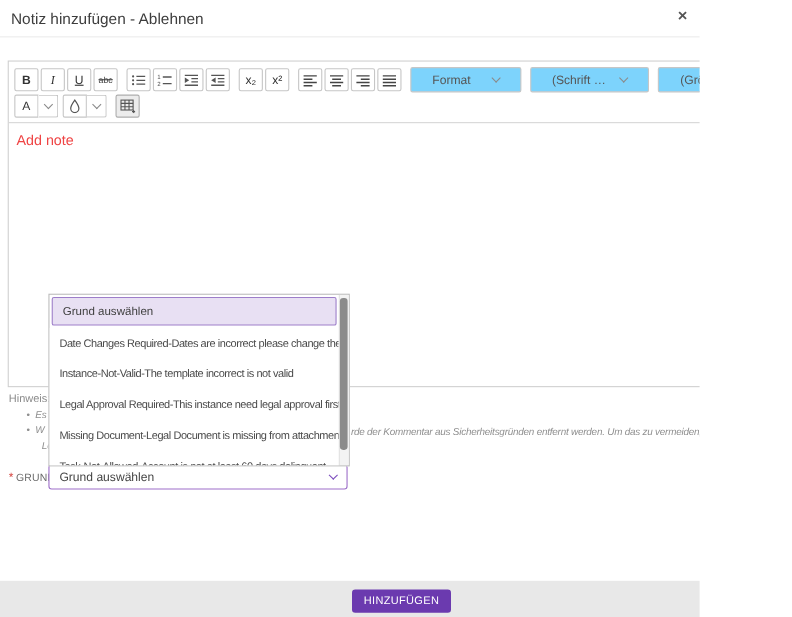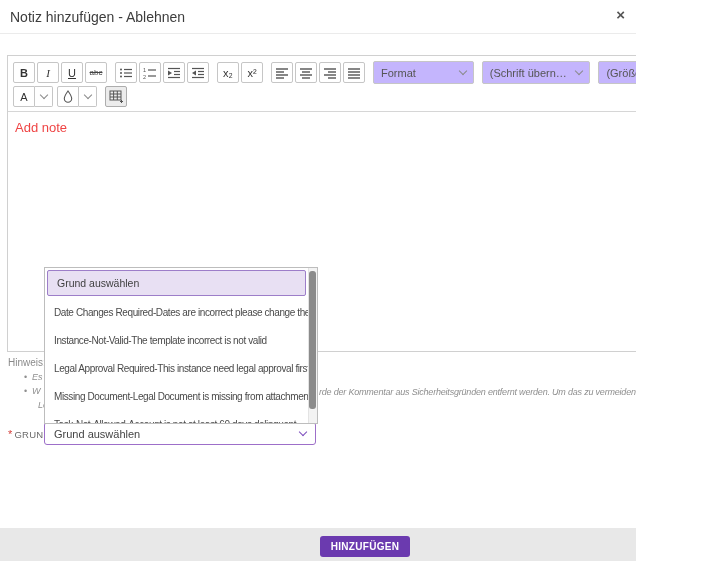--- a/index.html
+++ b/index.html
@@ -17,22 +17,22 @@
   .toolbar { border-bottom:1px solid #d6d6d6; padding:3px 5px 4px 5px; }
   .tb-row { display:flex; align-items:center; margin-top:2px; }
   .grp { display:flex; gap:2px; margin-right:8px; }
   .tb-btn { min-width:22px; height:21px; padding:0 2px; border:1px solid #c6c6c6; border-radius:2px; background:#fff;
             display:flex; align-items:center; justify-content:center; font-size:11px; color:#333; cursor:pointer; }
   .tb-btn.pressed { background:#ececec; border-color:#adadad; }
   .b-bold { font-weight:bold; }
   .b-italic { font-style:italic; font-family:"Liberation Serif", serif; }
   .b-under { text-decoration:underline; }
   .b-strike { font-size:8px; text-decoration:line-through; color:#444; }
-  .tb-select { height:23px; border:1px solid #c6c6c6; border-radius:2px; background:#c4b5fd; display:flex; align-items:center;
-               padding:0 7px; font-size:11px; color:#555; margin-right:8px; cursor:pointer; white-space:nowrap; overflow:hidden; }
+  .tb-select { height:23px; border:1px solid #c6c6c6; border-radius:2px; background:#7dd3fc; display:flex; align-items:center;
+               padding:0 19px; font-size:11px; color:#555; margin-right:8px; cursor:pointer; white-space:nowrap; overflow:hidden; }
   .tb-select .lbl { flex:1 1 auto; overflow:hidden; text-overflow:ellipsis; }
   .chev { width:6px; height:6px; border-right:1.4px solid #8a8a8a; border-bottom:1.4px solid #8a8a8a;
           transform:rotate(45deg); margin-left:8px; margin-top:-3px; flex:0 0 auto; }
   .chev.purple { border-color:#7c4dbe; }
   .split { display:flex; gap:0; margin-right:4px; }
   .split .tb-btn:first-child { border-top-right-radius:0; border-bottom-right-radius:0; }
   .split .tb-btn:last-child { border-left:none; border-top-left-radius:0; border-bottom-left-radius:0; min-width:18px; }
   .content { position:relative; padding:8px 7px; font-size:13px; color:#ef4444; cursor:text; height:248px; }
   svg.ic { display:block; }
 
@@ -62,21 +62,21 @@
              color:#4a4a4a; white-space:nowrap; overflow:hidden; cursor:pointer; background:#fff; }
   .dd-item.selected { height:26px; margin:2px; background:#e8e0f3; border:1px solid #9d7ec9; border-radius:2px;
                       letter-spacing:0; font-size:10.5px; color:#3f3f3f; }
   .dd-scroll { position:absolute; right:0; top:0; bottom:0; width:9px; background:#f3f3f3; border-left:1px solid #e3e3e3; cursor:pointer; }
   .dd-thumb { position:absolute; right:1px; top:3px; width:7px; height:138px; background:#8b8b8b; border-radius:3px; cursor:pointer; }
 
   
   .footer { position:absolute; left:0; top:528px; width:720px; height:33px; background:#e8e8e8;
             display:flex; align-items:flex-start; justify-content:center; }
   .btn-add { margin-top:8px; margin-left:10px; height:21px; padding:0 11px; background:#6b3aaf; border:none; border-radius:3px;
-             color:#fff; font-size:10px; font-weight:bold; letter-spacing:0.3px; cursor:pointer;
+             color:#fff; font-size:10px; font-weight:normal; letter-spacing:0.3px; cursor:pointer;
              font-family:"Liberation Sans", sans-serif; }
 </style>
 </head>
 <body>
 
 <div class="modal">
 
   <div class="hdr-title">Notiz hinzufügen - Ablehnen</div>
   <div class="hdr-close">×</div>
   <div class="hdr-line"></div>

